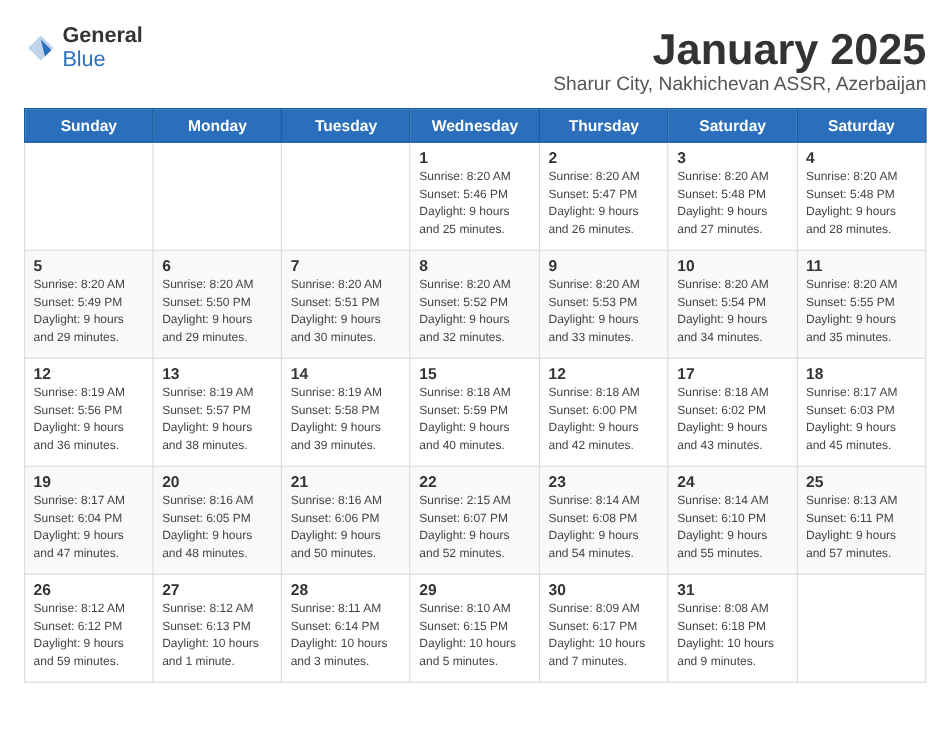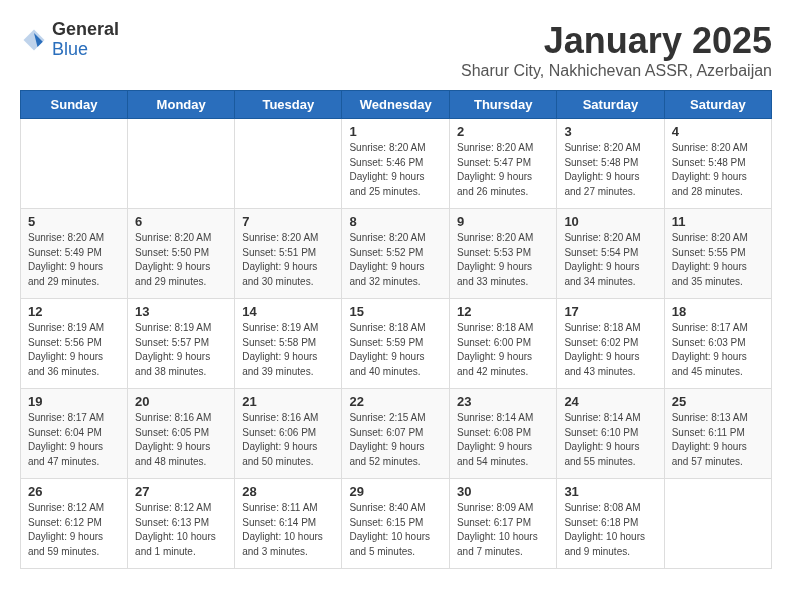--- a/index.html
+++ b/index.html
@@ -329,21 +329,21 @@
         </td>
         <td>
           <div class="day-number">28</div>
           <div class="day-info" style="white-space: pre-line;">Sunrise: 8:11 AM
 Sunset: 6:14 PM
 Daylight: 10 hours
 and 3 minutes.</div>
         </td>
         <td>
           <div class="day-number">29</div>
-          <div class="day-info" style="white-space: pre-line;">Sunrise: 8:40 AM
+          <div class="day-info" style="white-space: pre-line;">Sunrise: 8:10 AM
 Sunset: 6:15 PM
 Daylight: 10 hours
 and 5 minutes.</div>
         </td>
         <td>
           <div class="day-number">30</div>
           <div class="day-info" style="white-space: pre-line;">Sunrise: 8:09 AM
 Sunset: 6:17 PM
 Daylight: 10 hours
 and 7 minutes.</div>

